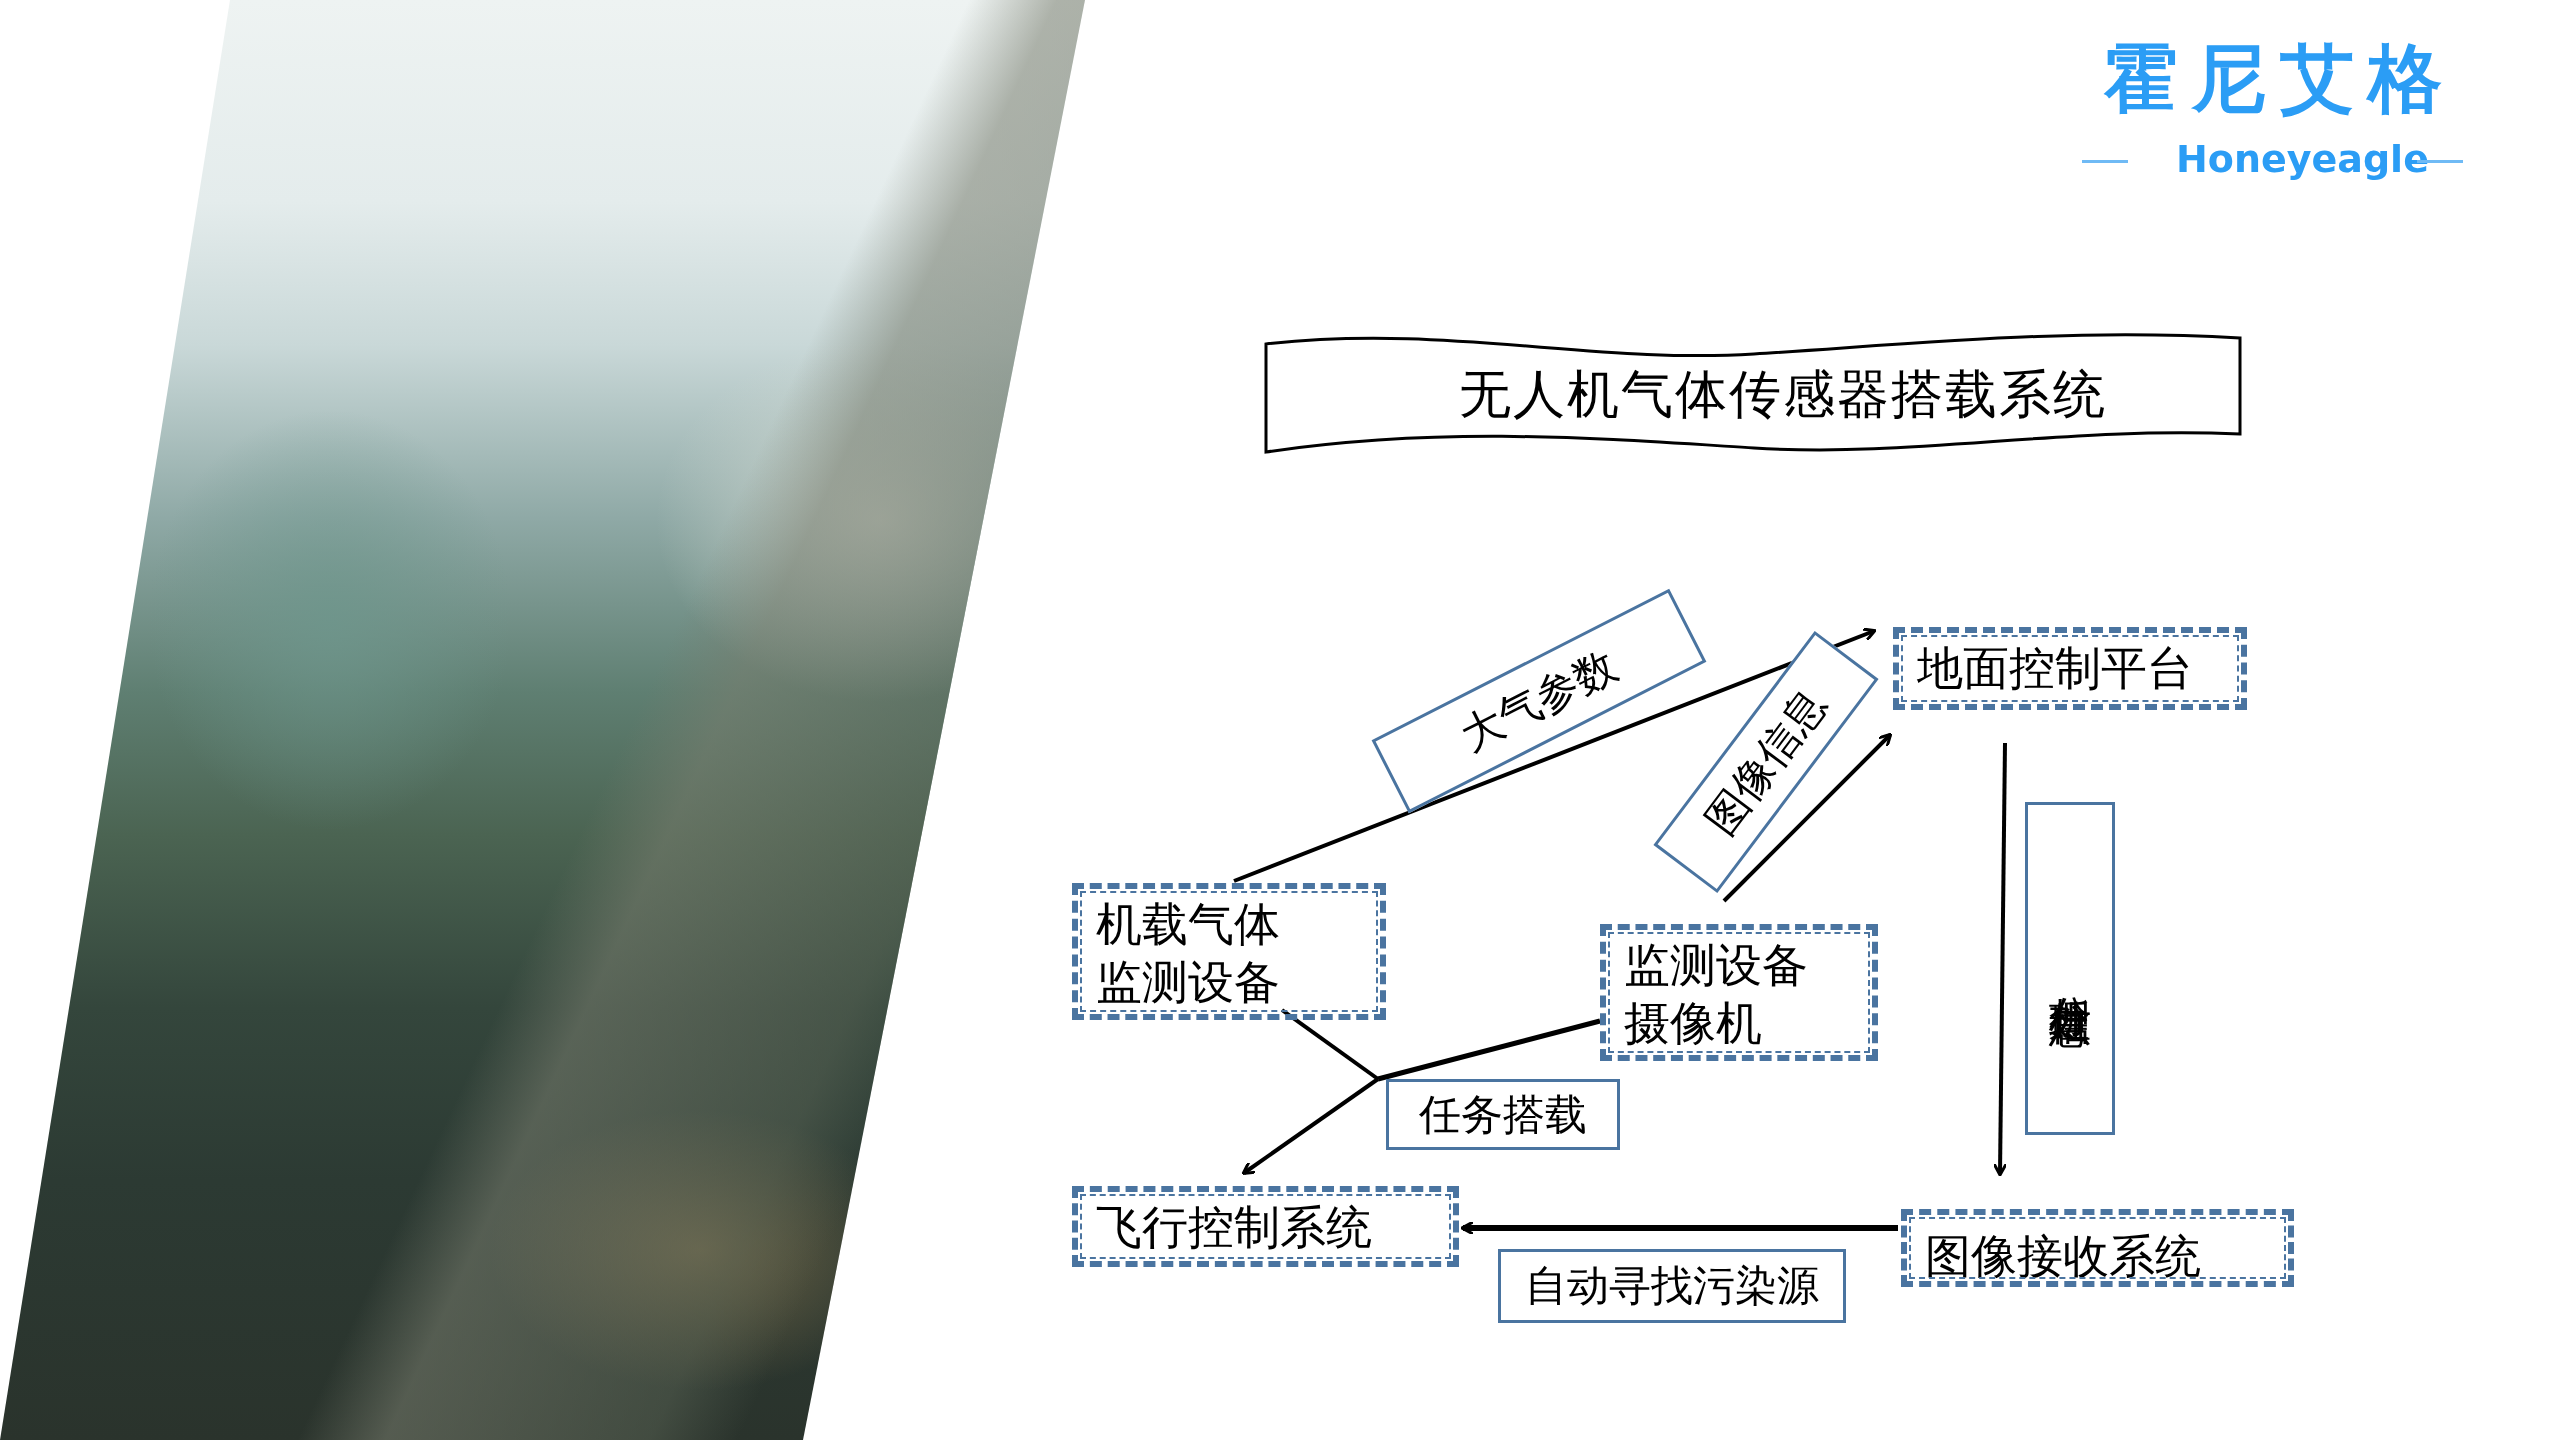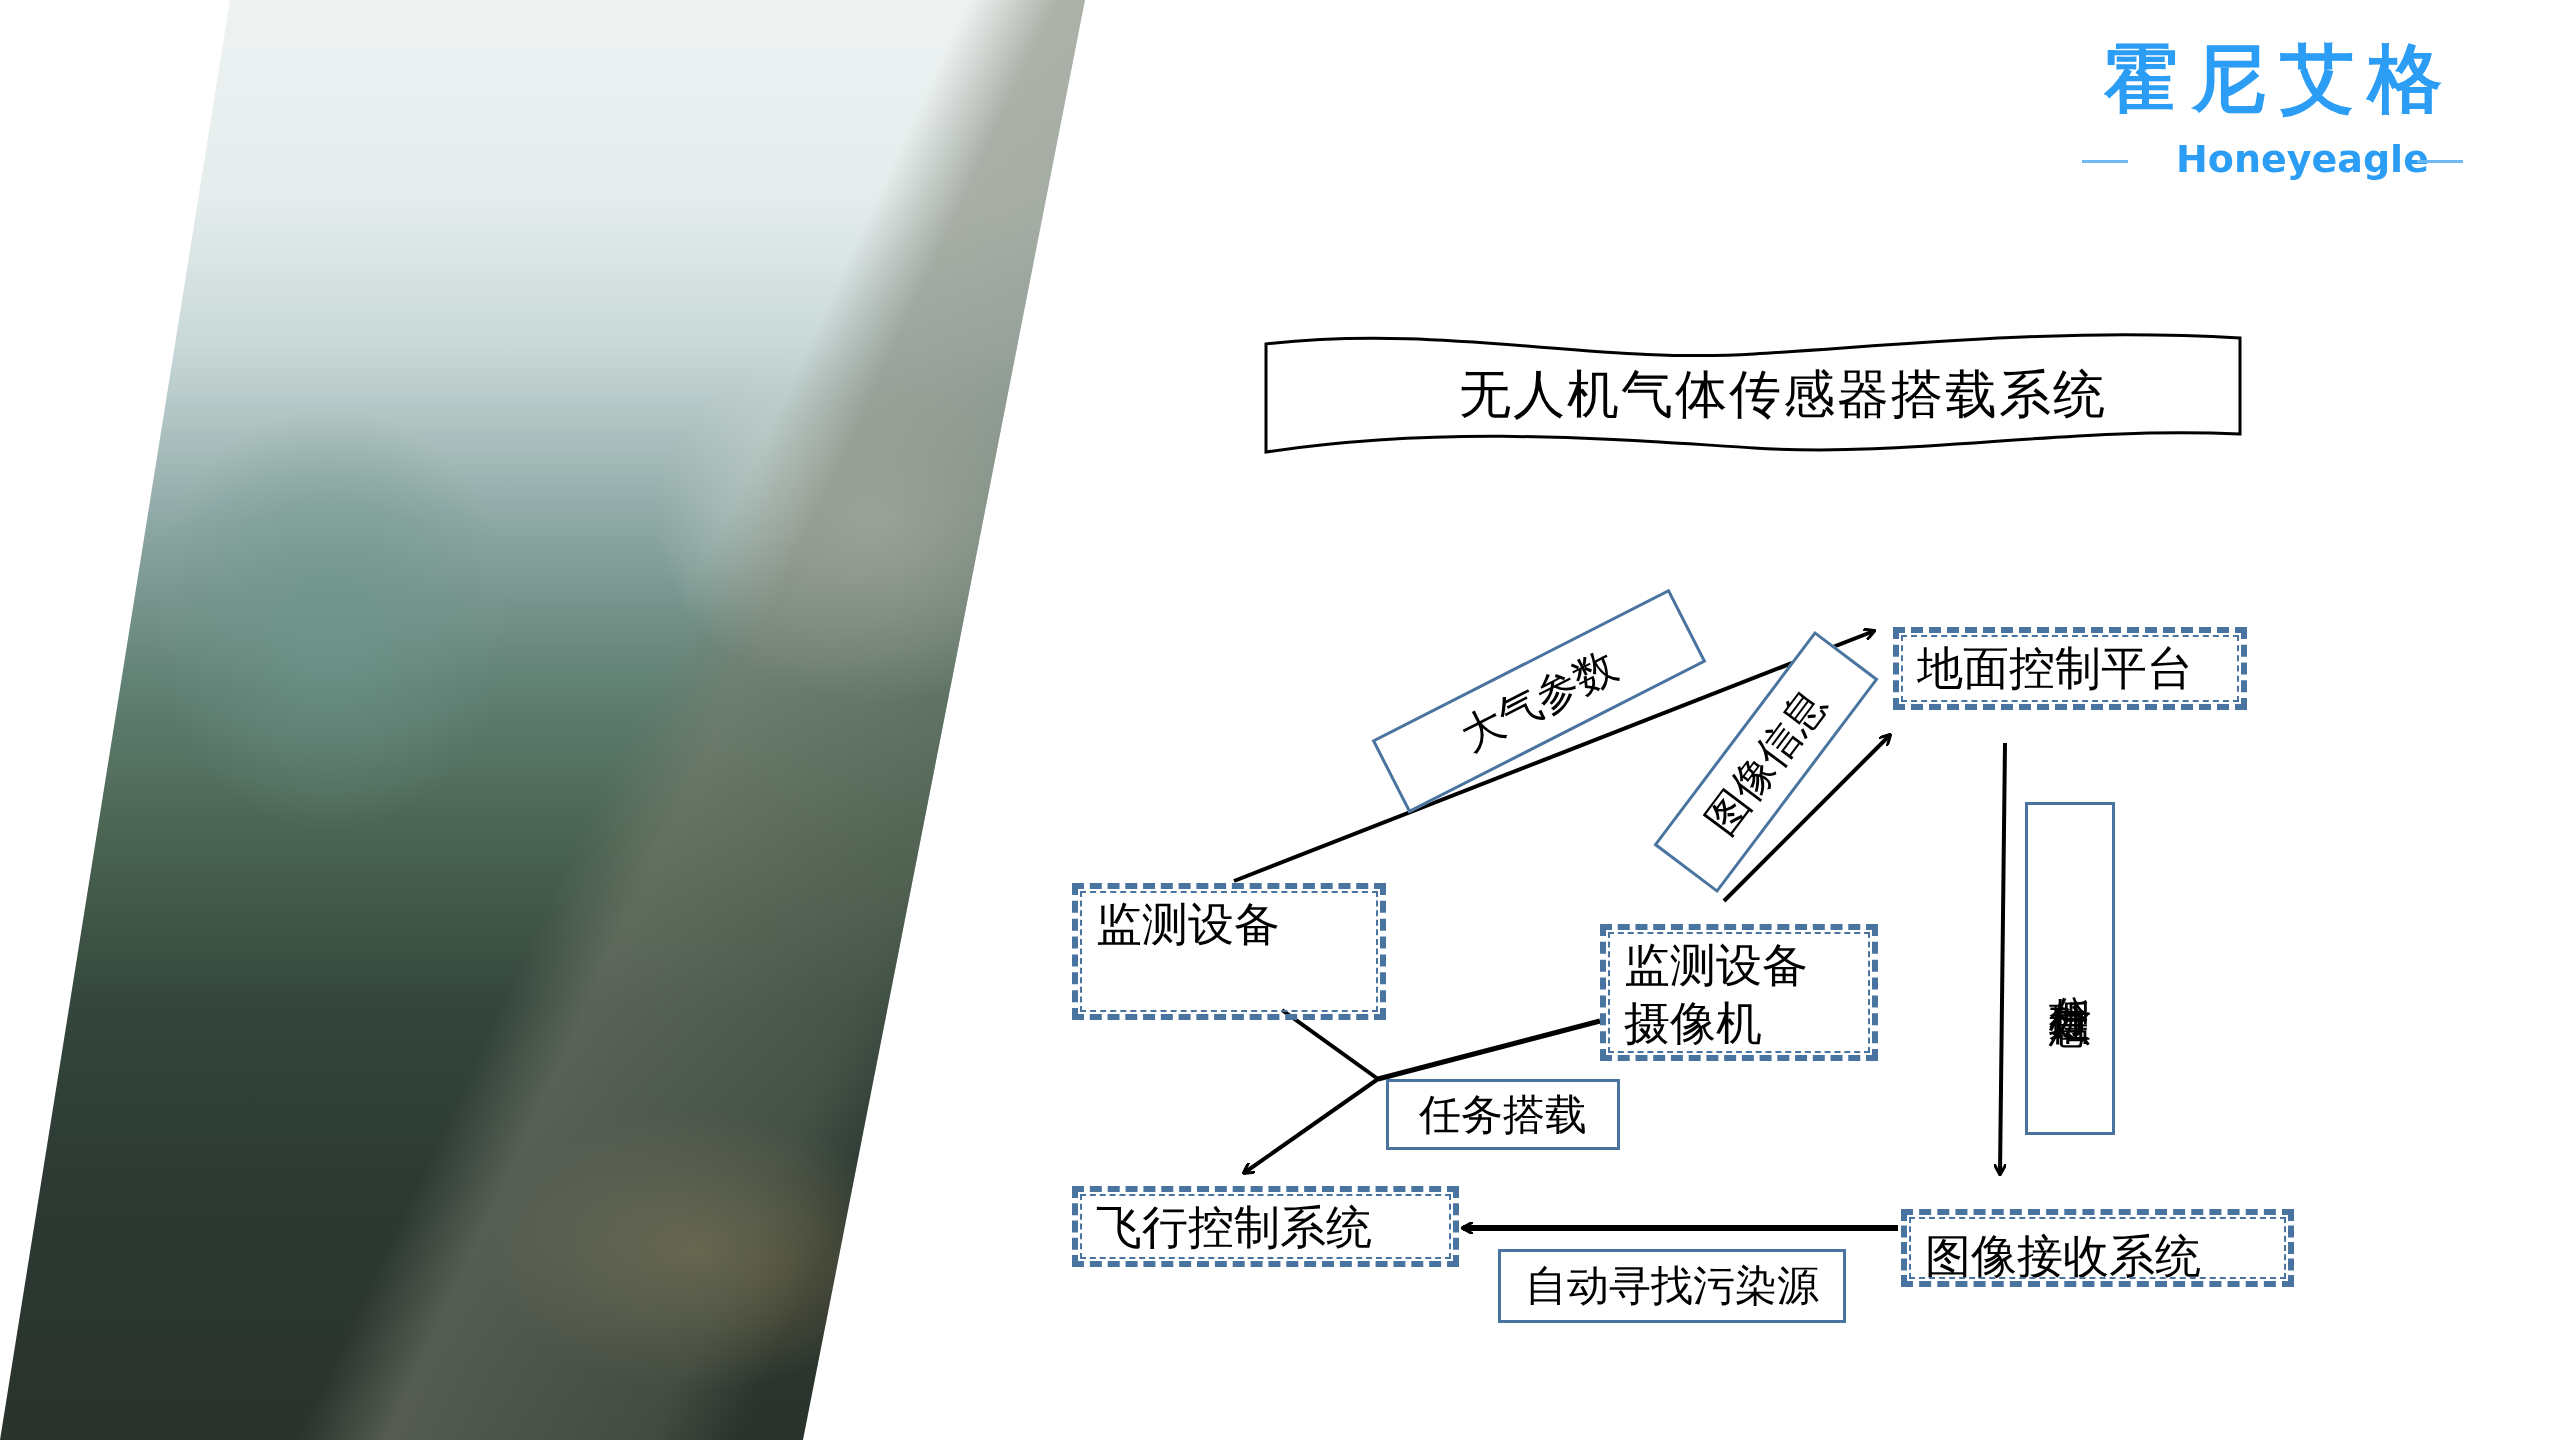--- a/index.html
+++ b/index.html
@@ -58,20 +58,21 @@
     <line x1="1724" y1="901" x2="1890" y2="735" marker-end="url(#ah)"></line>
     <line x1="2005" y1="743" x2="2000" y2="1174" marker-end="url(#ah)"></line>
     <line x1="1898" y1="1228" x2="1463" y2="1228" stroke-width="6" marker-end="url(#ah)"></line>
     <line x1="1282" y1="1010" x2="1378" y2="1079"></line>
     <line x1="1600" y1="1021" x2="1378" y2="1079" stroke-width="5"></line>
     <line x1="1378" y1="1079" x2="1244" y2="1173" marker-end="url(#ah)"></line>
   </g>
 </svg>
 
 <div class="dbox" style="left:1072px;top:883px;width:314px;height:137px;">
+  <div>机载气体</div>
   <div>监测设备</div>
 </div>
 <div class="dbox" style="left:1600px;top:924px;width:278px;height:137px;">
   <div>监测设备</div>
   <div>摄像机</div>
 </div>
 <div class="dbox" style="left:1893px;top:627px;width:354px;height:83px;">
   <div>地面控制平台</div>
 </div>
 <div class="dbox" style="left:1072px;top:1186px;width:387px;height:81px;">

